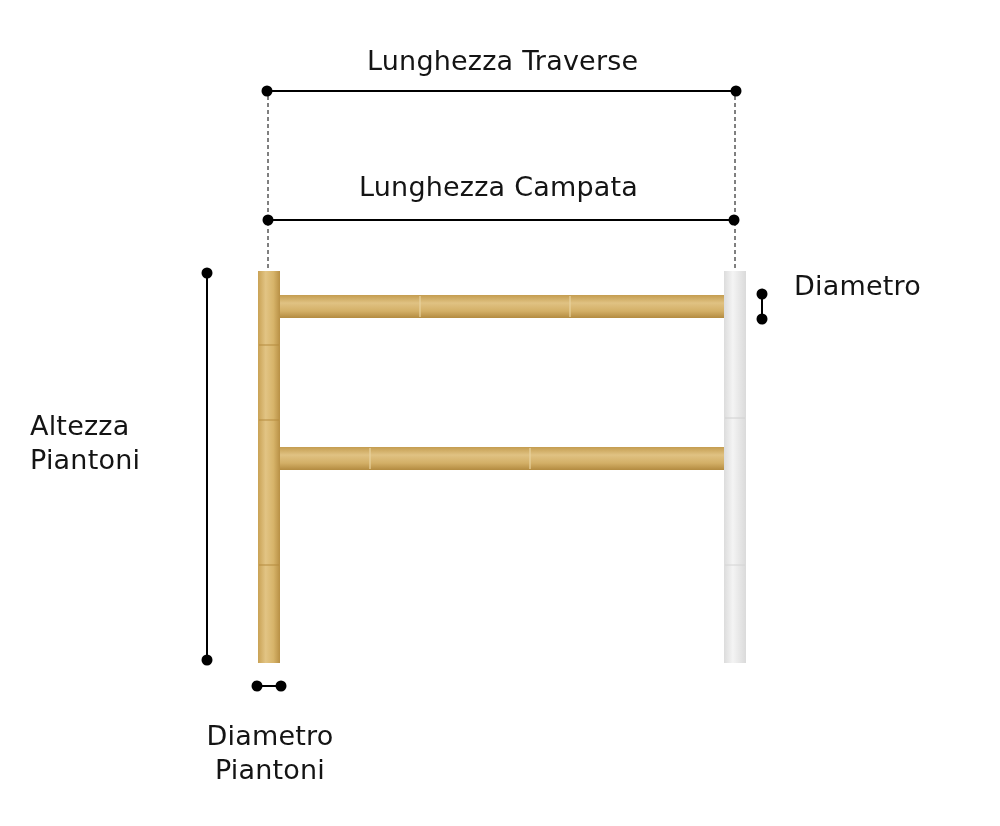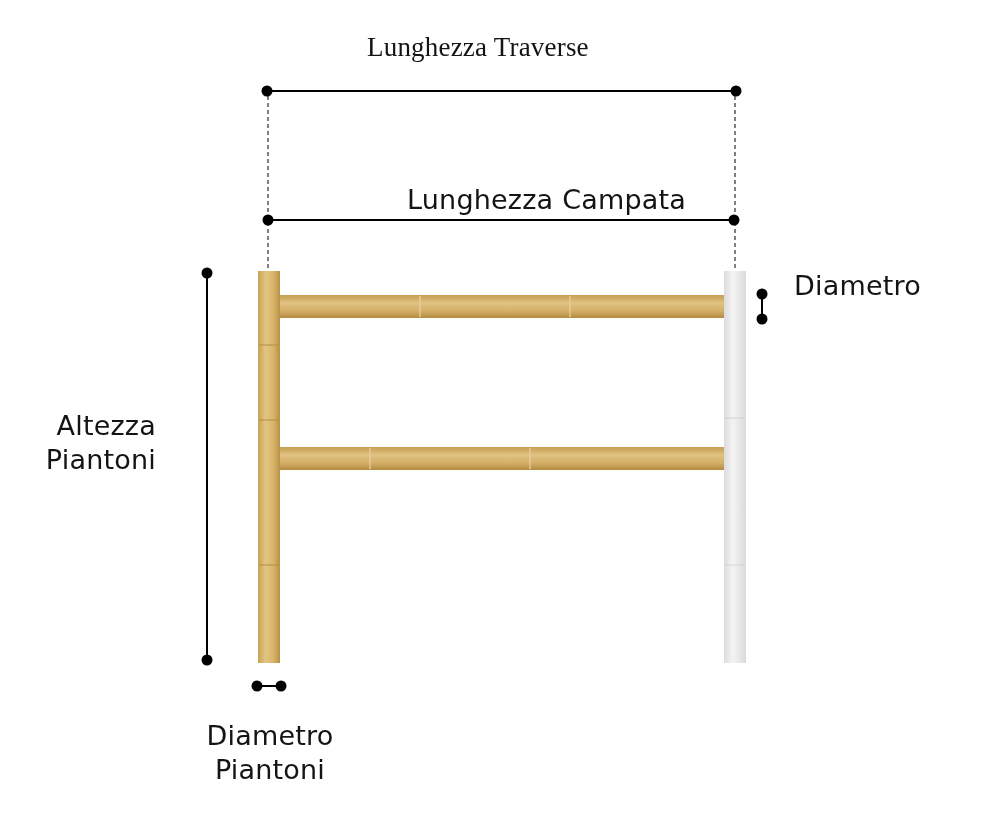--- a/index.html
+++ b/index.html
@@ -85,28 +85,28 @@
   </g>
 
   <g>
     <rect x="258" y="271" width="22" height="392" fill="url(#postGrad)"></rect>
     <line x1="259" y1="345" x2="279" y2="345" stroke="#b58b3e" stroke-width="1"></line>
     <line x1="259" y1="420" x2="279" y2="420" stroke="#b58b3e" stroke-width="1"></line>
     <line x1="259" y1="565" x2="279" y2="565" stroke="#b58b3e" stroke-width="1"></line>
   </g>
 </svg>
 
-<div class="lbl" style="left:367px; top:30px;font-family:Liberation Serif, serif;">Lunghezza Traverse</div>
-<div class="lbl" style="left:359px; top:183px;margin-left:48px;">Lunghezza Campata</div>
+<div class="lbl" style="left:367px; top:44px;">Lunghezza Traverse</div>
+<div class="lbl" style="left:359px; top:170px;">Lunghezza Campata</div>
 
 <div class="lbl" style="left:794px; top:269px;">
   <div>Diametro</div>
 </div>
 
-<div class="lbl" style="left:30px; top:409px; width:126px; text-align:right;">
+<div class="lbl" style="left:30px; top:409px; width:126px; text-align:left;">
   <div>Altezza</div>
   <div>Piantoni</div>
 </div>
 
 <div class="lbl" style="left:190px; top:719px; width:160px; text-align:center;">
   <div>Diametro</div>
   <div>Piantoni</div>
 </div>
 
 </body></html>

